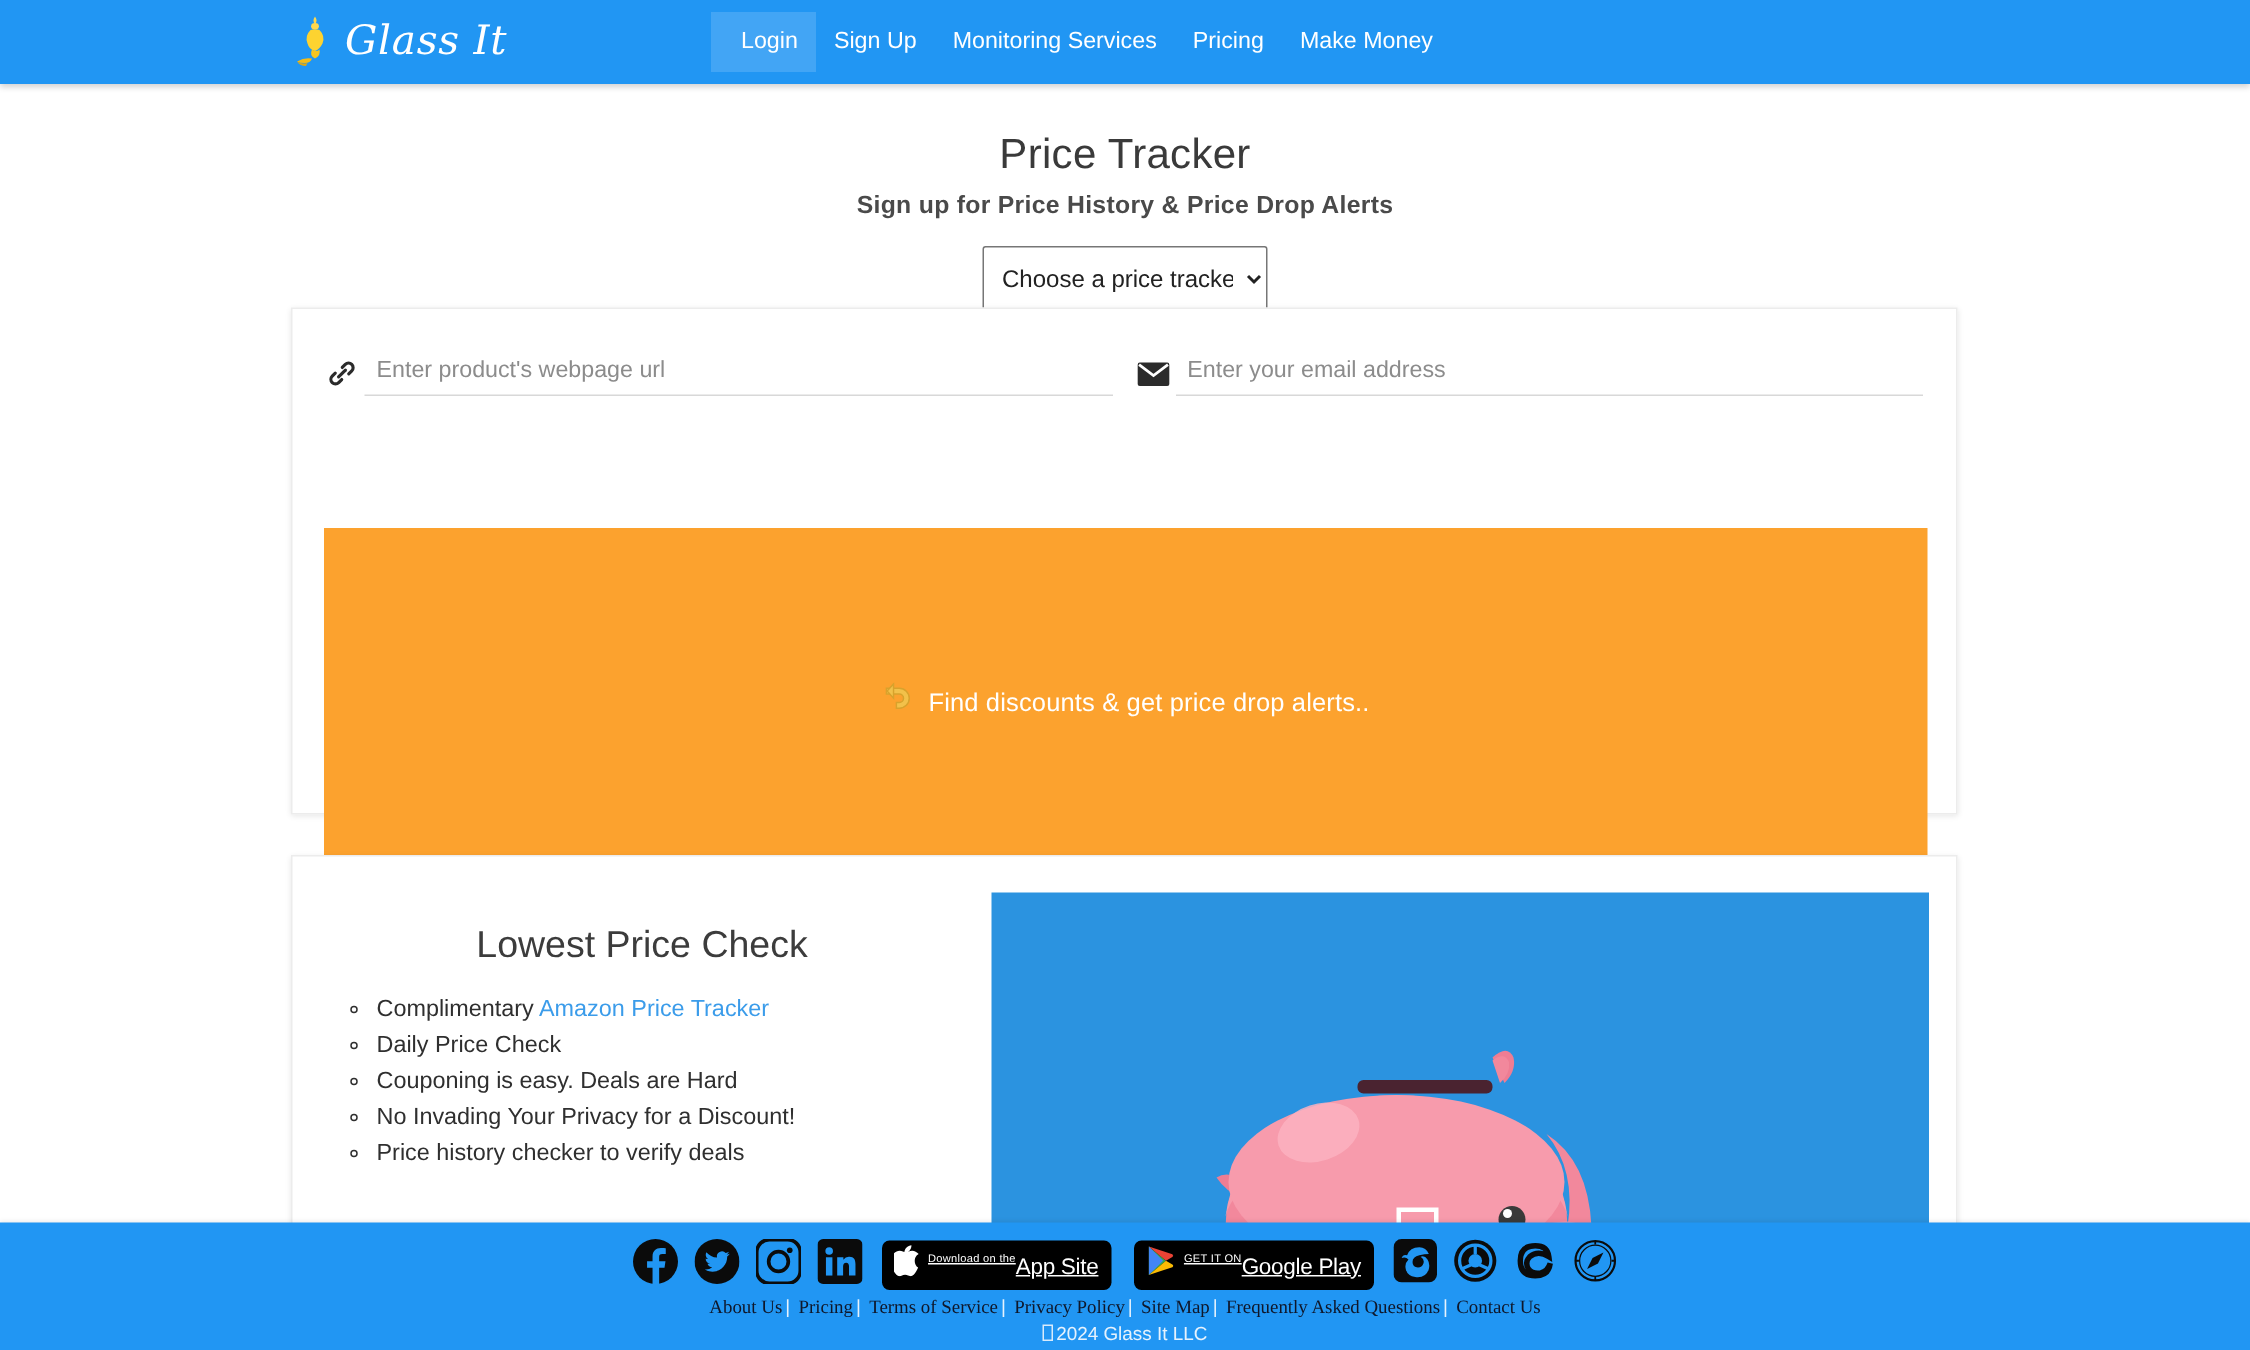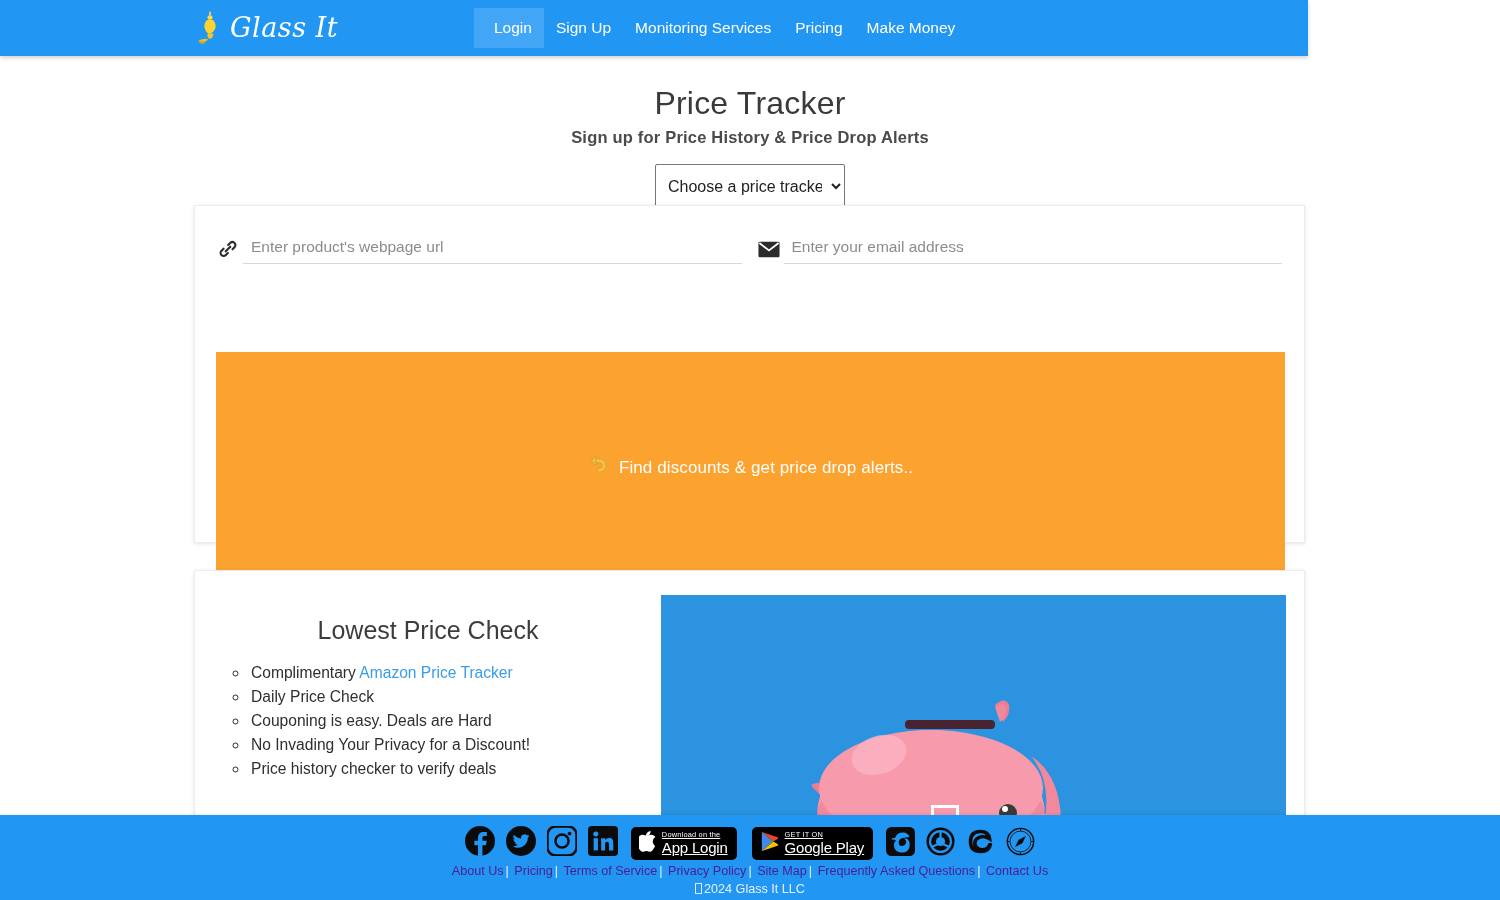--- a/index.html
+++ b/index.html
@@ -9,21 +9,21 @@
     width: 1500px; height: 900px;
     overflow: hidden;
     background: #ffffff;
     font-family: "Liberation Sans", sans-serif;
     -webkit-font-smoothing: antialiased;
   }
 
   
   .navbar {
     position: absolute; top: 0; left: 0;
-    width: 1308px; height: 56px;
+    width: 1500px; height: 56px;
     background: #2196f3;
     display: flex; align-items: center;
     box-shadow: 0 2px 4px rgba(0,0,0,0.18);
     z-index: 30;
   }
   .brand {
     position: absolute; left: 196px; top: 6px;
     display: flex; align-items: center; gap: 4px;
     height: 44px; text-decoration: none;
   }
@@ -57,21 +57,21 @@
   
   .page {
     position: absolute; top: 56px; left: 0;
     width: 1500px; height: 844px;
     overflow: hidden;
     background: #ffffff;
   }
   .hero { text-align: center; padding-top: 26px; }
   .hero h1 {
     margin: 0;
-    font-size: 32px;
+    font-size: 28px;
     font-weight: 400;
     color: #3a3a3a;
     line-height: 42px;
     letter-spacing: 0.2px;
   }
   .hero h2 {
     margin: 4px 0 0 0;
     font-size: 16.5px;
     font-weight: 700;
     color: #4a4a4a;
@@ -188,34 +188,34 @@
   .store-badge {
     height: 33px;
     background: #000000;
     border-radius: 5px;
     display: flex; align-items: center;
     padding: 0 9px 0 8px;
     gap: 6px;
     color: #ffffff;
     margin: 0 2px;
   }
-  .badge-txt { display: flex; flex-direction: column; line-height: 1; }
+  .badge-txt { display: flex; flex-direction: row; line-height: 1; }
   .badge-small {
     font-size: 7.4px; letter-spacing: 0.2px;
     text-transform: none;
   }
   .badge-big { font-size: 15px; font-weight: 500; letter-spacing: -0.2px; margin-top: 2px; }
   .footer-links {
     text-align: center;
     font-size: 12.6px;
     color: #e6f2fd;
     line-height: 18px;
     padding-top: 1px;
   }
-  .footer-links a { color: #4c1d95; text-decoration: none; }
+  .footer-links a { color: #0f172a; text-decoration: none; font-family: Liberation Serif, serif; }
   .footer-sep { color: #e6f2fd; padding: 0 2px; }
   .copyright {
     text-align: center;
     font-size: 12.6px;
     color: #e6f2fd;
     line-height: 18px;
   }
   .tofu {
     display: inline-block;
     width: 7px; height: 11px;
@@ -399,21 +399,21 @@
 
     <a class="store-badge" href="#">
       <span>
         <svg width="17" height="21" viewBox="0 0 18 22" xmlns="http://www.w3.org/2000/svg">
           <path d="M12.3 0 c0.1 1.5 -0.5 2.9 -1.4 3.9 c-0.9 1 -2.3 1.8 -3.6 1.7 c-0.15 -1.4 0.55 -2.9 1.4 -3.8 C9.7 0.7 11.2 0.05 12.3 0z" fill="#ffffff"></path>
           <path d="M17 16.1 c-0.5 1.2 -0.75 1.75 -1.4 2.8 c-0.95 1.5 -2.3 3.4 -3.95 3.4 c-1.5 0.02 -1.85 -0.95 -3.85 -0.94 c-2 0.01 -2.4 0.96 -3.9 0.95 c-1.65 -0.02 -2.9 -1.7 -3.85 -3.2 C-2.3 14.9 -2.6 9.9 -0.95 7.25 C0.2 5.4 2.1 4.3 3.9 4.3 c1.85 0 3 1 4.5 1 c1.5 0 2.4 -1 4.5 -1 c1.6 0 3.3 0.87 4.5 2.4 c-3.95 2.16 -3.3 7.8 -0.4 9.4z" transform="translate(0,-0.4)" fill="#ffffff"></path>
         </svg>
       </span>
       <span class="badge-txt">
         <span class="badge-small">Download on the</span>
-        <span class="badge-big">App Login</span>
+        <span class="badge-big">App Site</span>
       </span>
     </a>
 
     <a class="store-badge" href="#">
       <span>
         <svg width="19" height="21" viewBox="0 0 20 22" xmlns="http://www.w3.org/2000/svg">
           <path d="M2 1 L14 11 L2 21z" fill="#34a853"></path>
           <path d="M2 1 L2 21 L12 11z" fill="#4285f4"></path>
           <path d="M2 21 L14 11 L18.5 13.6 q1.2 0.9 0 1.9z" fill="#fbbc04"></path>
           <path d="M2 1 L14 11 L18.5 8.4 q1.2 -0.9 0 -1.9z" fill="#ea4335"></path>

